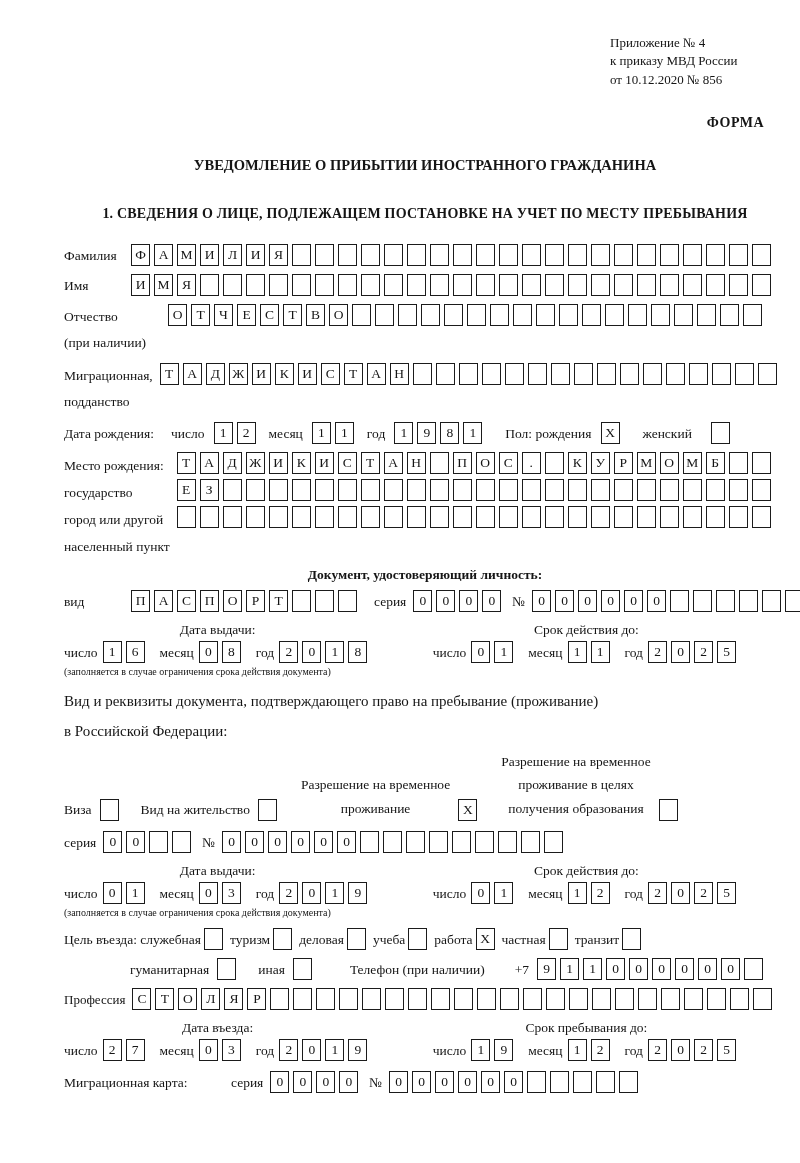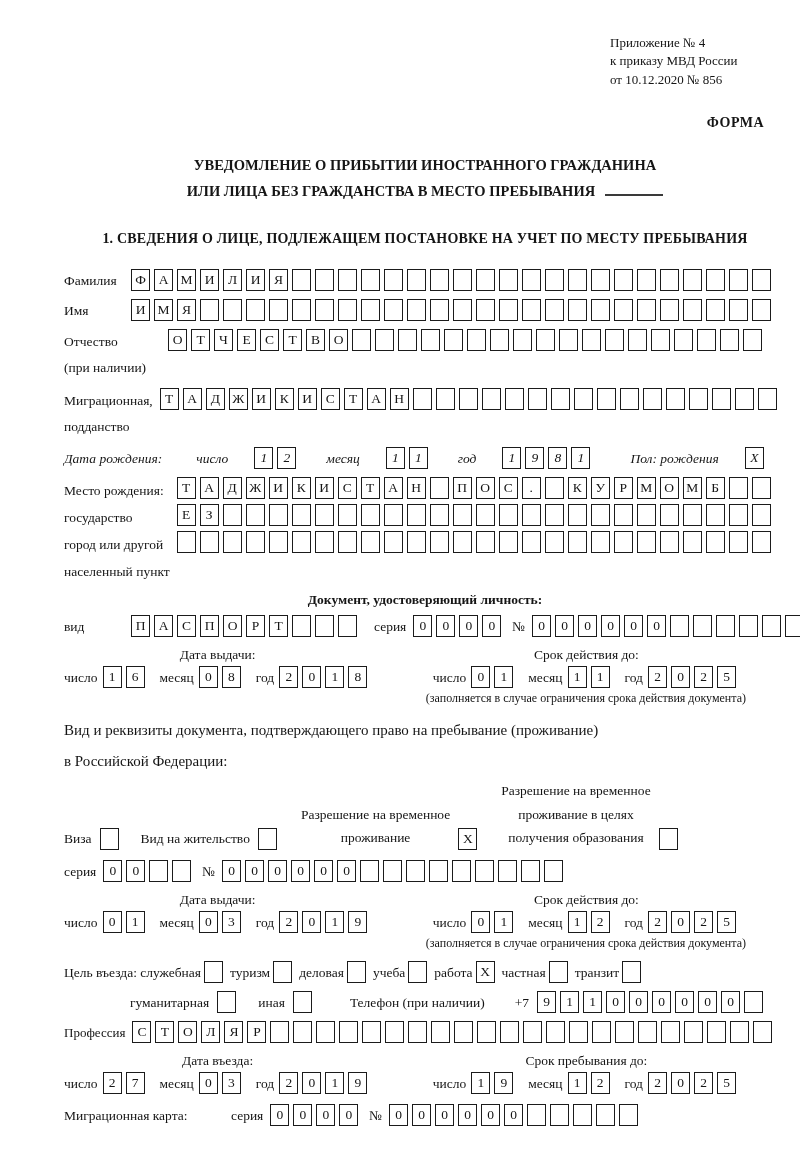--- a/index.html
+++ b/index.html
@@ -41,21 +41,21 @@
 
   
   .doc-heading { text-align:center; font-weight:bold; font-size:13.5px; margin:3px 0 7px; }
 
   
   .dates-line { display:flex; justify-content:space-between; padding-right:46px; margin-top:9px; }
   .dg-head { text-align:center; font-size:13.5px; margin-bottom:3px; }
   .dg-row { display:flex; align-items:flex-start; gap:5px; }
   .dg-row .flabel { margin-left:6px; }
   .dg-row .flabel:first-child { margin-left:0; }
-  .restrict-note { font-size:12px; text-align:right; padding-right:40px; margin:2px 0 10px; }
+  .restrict-note { font-size:10px; padding-right:40px; margin:2px 0 10px; }
 
   .intro { font-size:15px; line-height:1.9; margin-top:2px; }
 
   .rvp-row { margin-top:4px; gap:0;align-items:flex-end; }
   .rvp-row .cells { margin-left:8px; }
   .opt-block { font-size:13.5px; text-align:center; line-height:1.75; margin-left:20px; }
   .ml18 { margin-left:18px; }
   .ml10 { margin-left:10px; }
 
   .purpose-row { gap:3px; margin-top:6px; }
@@ -71,21 +71,20 @@
   <div class="appendix">
     <div>Приложение № 4</div>
     <div>к приказу МВД России</div>
     <div>от 10.12.2020 № 856</div>
   </div>
 
   <div class="forma">ФОРМА</div>
 
   <div class="title">
     <div>УВЕДОМЛЕНИЕ О ПРИБЫТИИ ИНОСТРАННОГО ГРАЖДАНИНА</div>
-    <div><span>ИЛИ ЛИЦА БЕЗ ГРАЖДАНСТВА В МЕСТО ПРЕБЫВАНИЯ</span><span class="blank-line"></span></div>
   </div>
 
   <div class="sec-heading">1. СВЕДЕНИЯ О ЛИЦЕ, ПОДЛЕЖАЩЕМ ПОСТАНОВКЕ НА УЧЕТ ПО МЕСТУ ПРЕБЫВАНИЯ</div>
 
   <div class="body-rows">
 
     <div class="frow">
       <div class="flabel wfam">Фамилия</div>
       <div class="cells">
           <span class="cell">Ф</span>
@@ -217,21 +216,21 @@
           <span class="cell"></span>
           <span class="cell"></span>
           <span class="cell"></span>
           <span class="cell"></span>
           <span class="cell"></span>
           <span class="cell"></span>
           <span class="cell"></span>
         </div>
     </div>
 
-    <div class="frow" style="gap:26px;font-style:italic;">
+    <div class="frow" style="gap:9px;">
       <span class="flabel">Дата рождения:</span>
       <span class="flabel" style="margin-left:8px;">число</span>
       <span class="cells">
           <span class="cell">1</span>
           <span class="cell">2</span>
         </span>
       <span class="flabel">месяц</span>
       <span class="cells">
           <span class="cell">1</span>
           <span class="cell">1</span>

